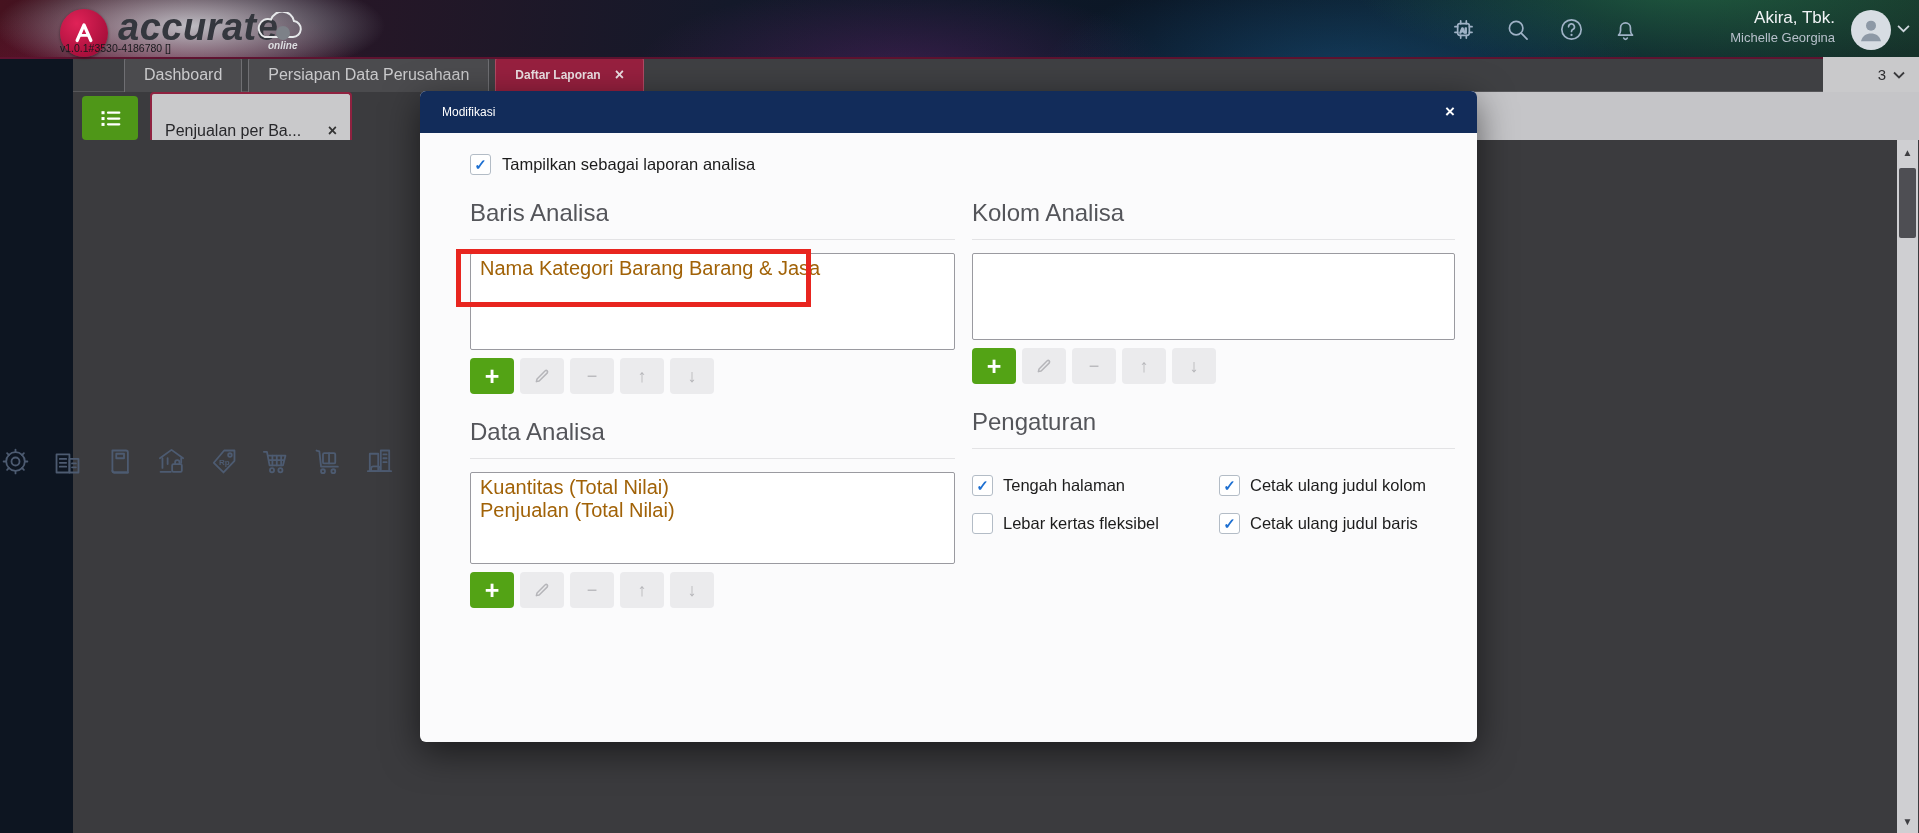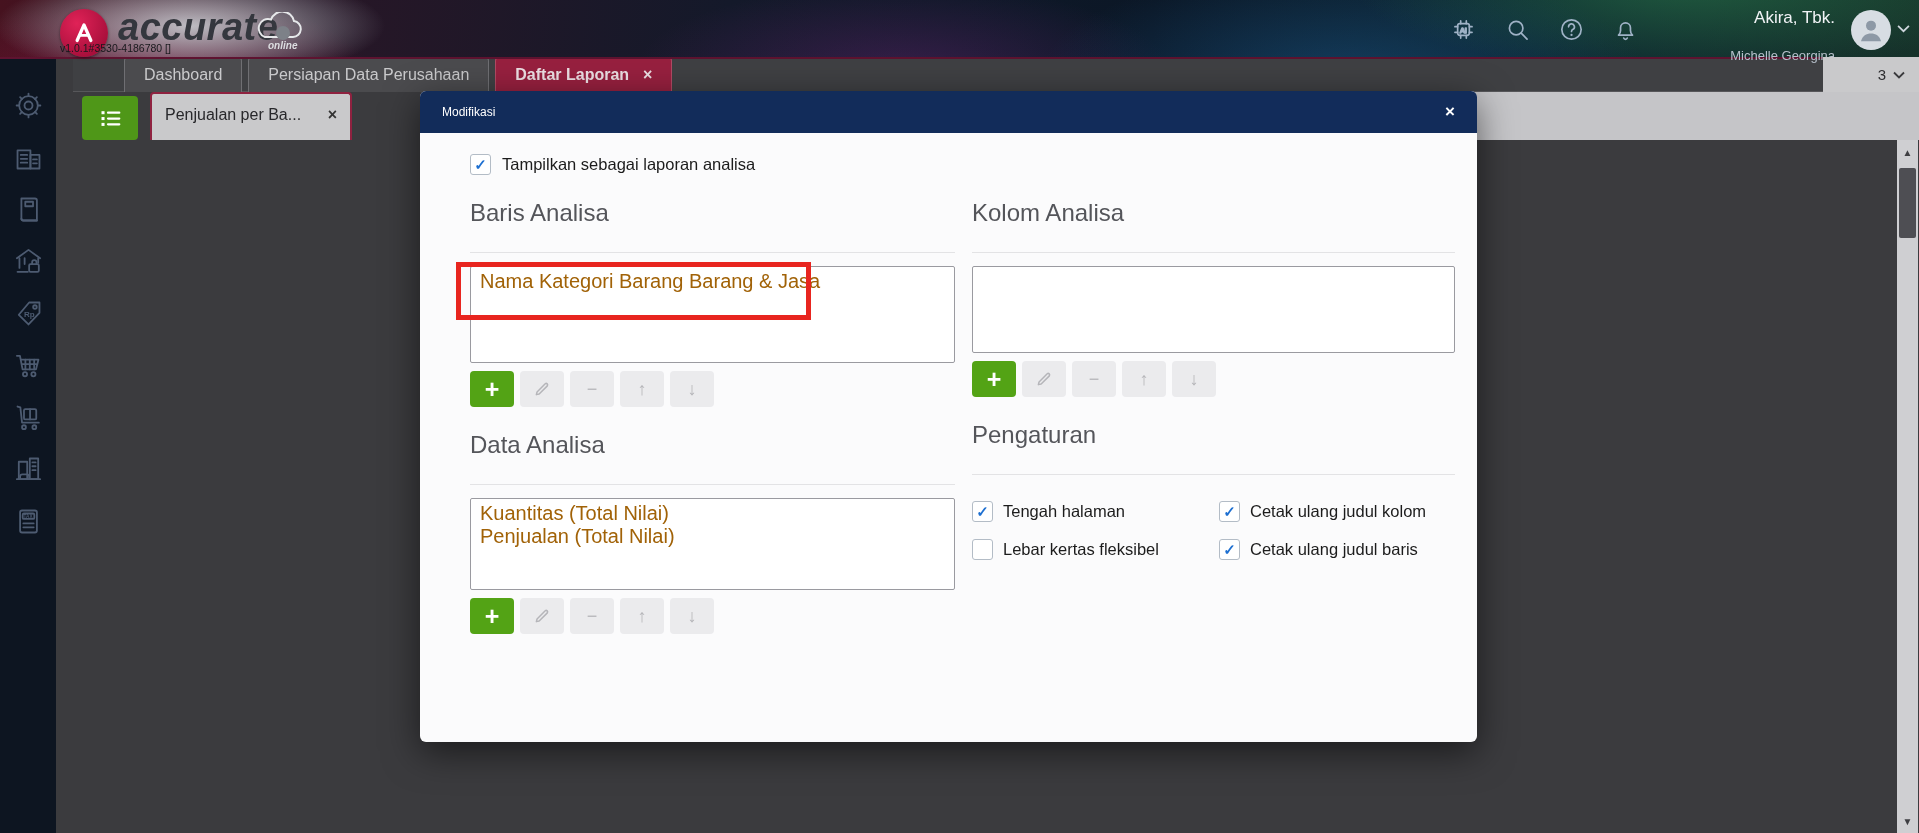--- a/index.html
+++ b/index.html
@@ -24,54 +24,54 @@
     color:#34373e;letter-spacing:.5px;}
   .cloud{position:absolute;left:252px;top:12px;width:54px;height:30px;color:#e6e8ea;}
   .online{position:absolute;left:268px;top:40px;font-size:10px;font-style:italic;font-weight:bold;color:#dcdde0;}
   .version{position:absolute;left:60px;top:42px;font-size:10.5px;color:#17181c;}
   .hdot{position:absolute;left:276px;top:26px;width:14px;height:14px;border-radius:50%;background:#7d8188;}
   #hicons{position:absolute;left:1450px;top:16px;display:flex;gap:27px;}
   .hicon{width:27px;height:27px;color:#9fb2c6;cursor:pointer;}
   .hicon svg{width:100%;height:100%;}
   .user-text{position:absolute;right:84px;top:8px;text-align:right;}
   .user-company{font-size:17px;color:#f1f3f6;}
-  .user-name{font-size:13px;color:#b7c0cb;margin-top:20px;}
+  .user-name{font-size:13px;color:#b7c0cb;margin-top:2px;}
   .avatar{position:absolute;left:1851px;top:10px;width:40px;height:40px;border-radius:50%;
     background:#d7dde3;overflow:hidden;display:flex;align-items:center;justify-content:center;}
   .avatar svg{width:30px;height:30px;fill:#8d99a6;}
   .uchev{position:absolute;left:1897px;top:24px;width:13px;height:9px;color:#cfd6dd;}
 
   
-  #sidebar{position:absolute;left:0;top:57px;width:56px;height:776px;background:#0d1521;
-    display:flex;flex-direction:column;align-items:center;padding-top:33px;gap:21px;box-sizing:border-box;}
+  #sidebar{position:absolute;left:0;top:57px;width:73px;height:776px;background:#0d1521;
+    display:flex;flex-direction:row;align-items:center;padding-top:33px;gap:21px;box-sizing:border-box;}
   .sb-item{width:31px;height:31px;color:#4d5b71;cursor:pointer;flex:none;}
   .sb-item svg{width:100%;height:100%;}
   .sb-item text{fill:currentColor;stroke:none;font-family:"Liberation Sans",sans-serif;font-weight:bold;}
 
   
   #tabbar{position:absolute;left:73px;top:57px;width:1846px;height:35px;background:#3f4043;
     border-bottom:1px solid #57575a;box-sizing:border-box;}
   #main-tabs{display:flex;height:35px;padding-left:7px;gap:6px;margin-left:44px;}
   .main-tab{display:flex;align-items:center;gap:14px;padding:0 19px;background:#4b4b4e;
     border:1px solid #6f6f73;border-bottom:none;border-radius:4px 4px 0 0;color:#c9c9cb;font-size:16px;cursor:pointer;}
   .main-tab.active{background:#97203f;border-color:#b04a63;color:#ecdfe3;font-weight:bold;}
-  .main-tab .tx{font-size:16px;font-weight:bold;}
+  .main-tab .tx{font-size:12px;font-weight:bold;}
   #overflowbox{position:absolute;right:0;top:57px;width:96px;height:35px;background:#c9c9cb;
     display:flex;align-items:center;justify-content:flex-end;gap:7px;padding-right:14px;box-sizing:border-box;
     color:#2d2d30;font-size:15px;cursor:pointer;z-index:4;}
   #overflowbox svg{width:12px;height:8px;color:#3a3a3d;}
 
   
   #rightstrip{position:absolute;left:1410px;top:92px;width:509px;height:48px;background:#c5c5c8;z-index:2;}
   #greenbtn{position:absolute;left:82px;top:96px;width:56px;height:44px;background:#4f9718;border-radius:4px;
     display:flex;align-items:center;justify-content:center;cursor:pointer;z-index:2;}
   #greenbtn svg{width:27px;height:27px;color:#fff;}
   #subtab{position:absolute;left:150px;top:92px;width:202px;height:48px;background:#c9c9cb;
     border:2px solid #8f2240;border-bottom:none;border-radius:4px 4px 0 0;box-sizing:border-box;
-    display:flex;align-items:flex-start;gap:10px;padding:12px 13px;font-size:16px;color:#28282b;cursor:pointer;z-index:2;}
+    display:flex;align-items:flex-end;gap:10px;padding:0 13px;font-size:16px;color:#28282b;cursor:pointer;z-index:2;}
   #subtab .tx{flex:1;white-space:nowrap;overflow:hidden;}
   .xicon{font-size:16px;font-weight:bold;color:#333;cursor:pointer;}
 
   
   #vscroll{position:absolute;right:1px;top:140px;width:21px;height:693px;background:#cfcfd2;z-index:5;}
   #vscroll .arr{position:absolute;left:0;width:21px;height:20px;display:flex;align-items:center;justify-content:center;
     font-size:10px;color:#3e3e42;cursor:pointer;}
   #vscroll .arr.up{top:2px;} #vscroll .arr.down{bottom:2px;}
   #vscroll .thumb{position:absolute;left:2px;top:28px;width:17px;height:70px;background:#4e4e53;border-radius:2px;cursor:grab;}
 
@@ -85,21 +85,21 @@
   #mtabs{display:flex;align-items:stretch;gap:30px;height:50px;padding:0 20px;border-bottom:1px solid #e4e4e6;}
   .mtab{display:flex;align-items:center;font-size:17px;color:#666;cursor:pointer;box-sizing:border-box;padding-top:3px;}
   .mtab.active{color:#e23a2b;border-bottom:4px solid #e8301f;padding-top:7px;}
   #modal-body{position:relative;padding:0 22px 0 50px;}
   .cb-row{margin-top:21px;display:flex;align-items:center;gap:11px;font-size:16.5px;color:#1c1c1c;}
   .cb{width:21px;height:21px;border:1px solid #b3bcc6;border-radius:3px;background:#fff;box-sizing:border-box;
     display:flex;align-items:center;justify-content:center;font-size:15px;font-weight:bold;color:#1d6fd1;flex:none;cursor:pointer;}
   .mgrid{display:flex;gap:17px;}
   .mcol-l{width:485px;flex:none;}
   .mcol-r{width:483px;flex:none;}
-  h2.section{font-size:24px;font-weight:400;color:#54555a;margin:24px 0 0;padding-bottom:25px;
+  h2.section{font-size:24px;font-weight:400;color:#54555a;margin:24px 0 0;padding-bottom:12px;
     border-bottom:1px solid #e3e3e5;}
   .listbox{margin-top:13px;border:1px solid #9a9aa0;border-radius:2px;background:#fff;position:relative;
     padding:3px 0;box-sizing:border-box;overflow:visible;}
   .lb1{height:97px;} .lb2{height:92px;} .lb3{height:87px;}
   .lb-item{font-size:20px;color:#a16207;line-height:21px;padding:1px 9px;cursor:default;}
   .annotation{position:absolute;left:-15px;top:-5px;width:345px;height:48px;border:5px solid #e8251f;
     pointer-events:none;z-index:6;}
   .actions{margin-top:8px;display:flex;gap:6px;}
   .abtn{width:44px;height:36px;border-radius:4px;display:flex;align-items:center;justify-content:center;
     font-size:18px;border:none;cursor:pointer;}

